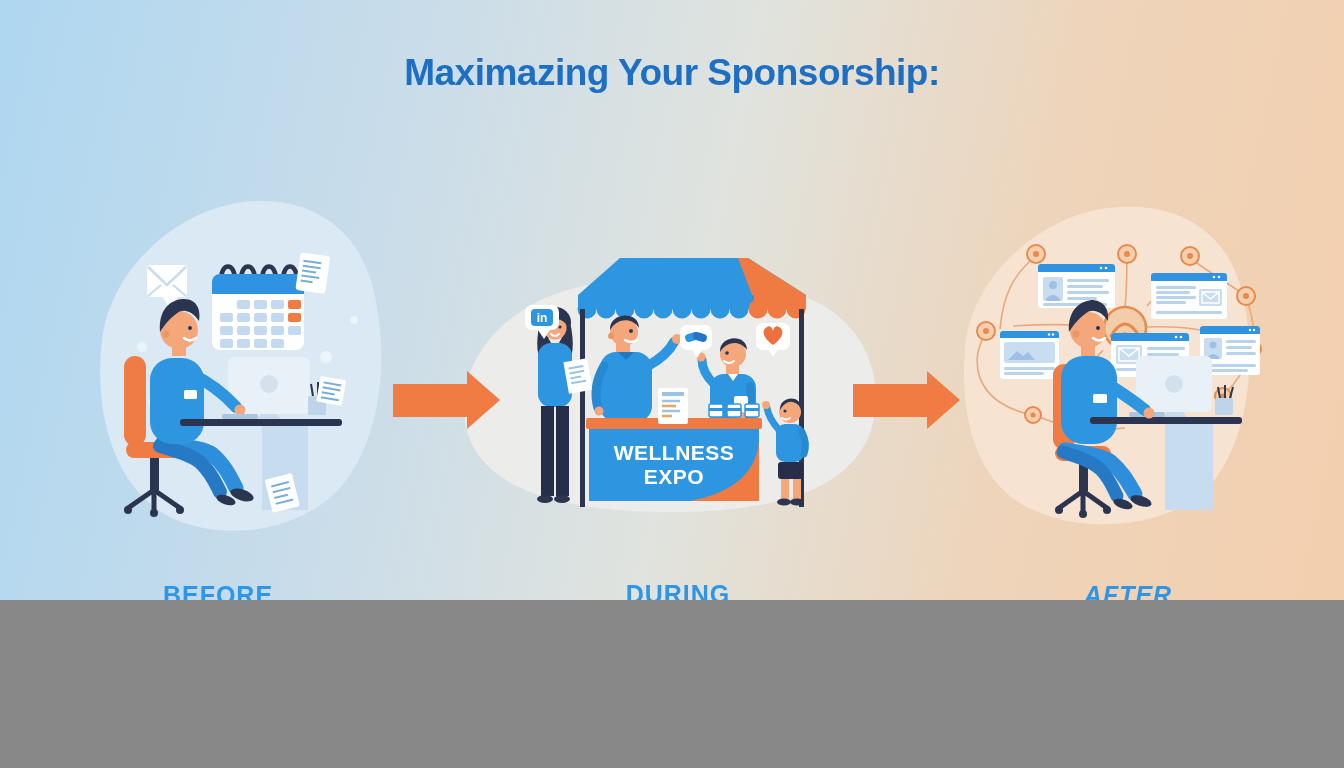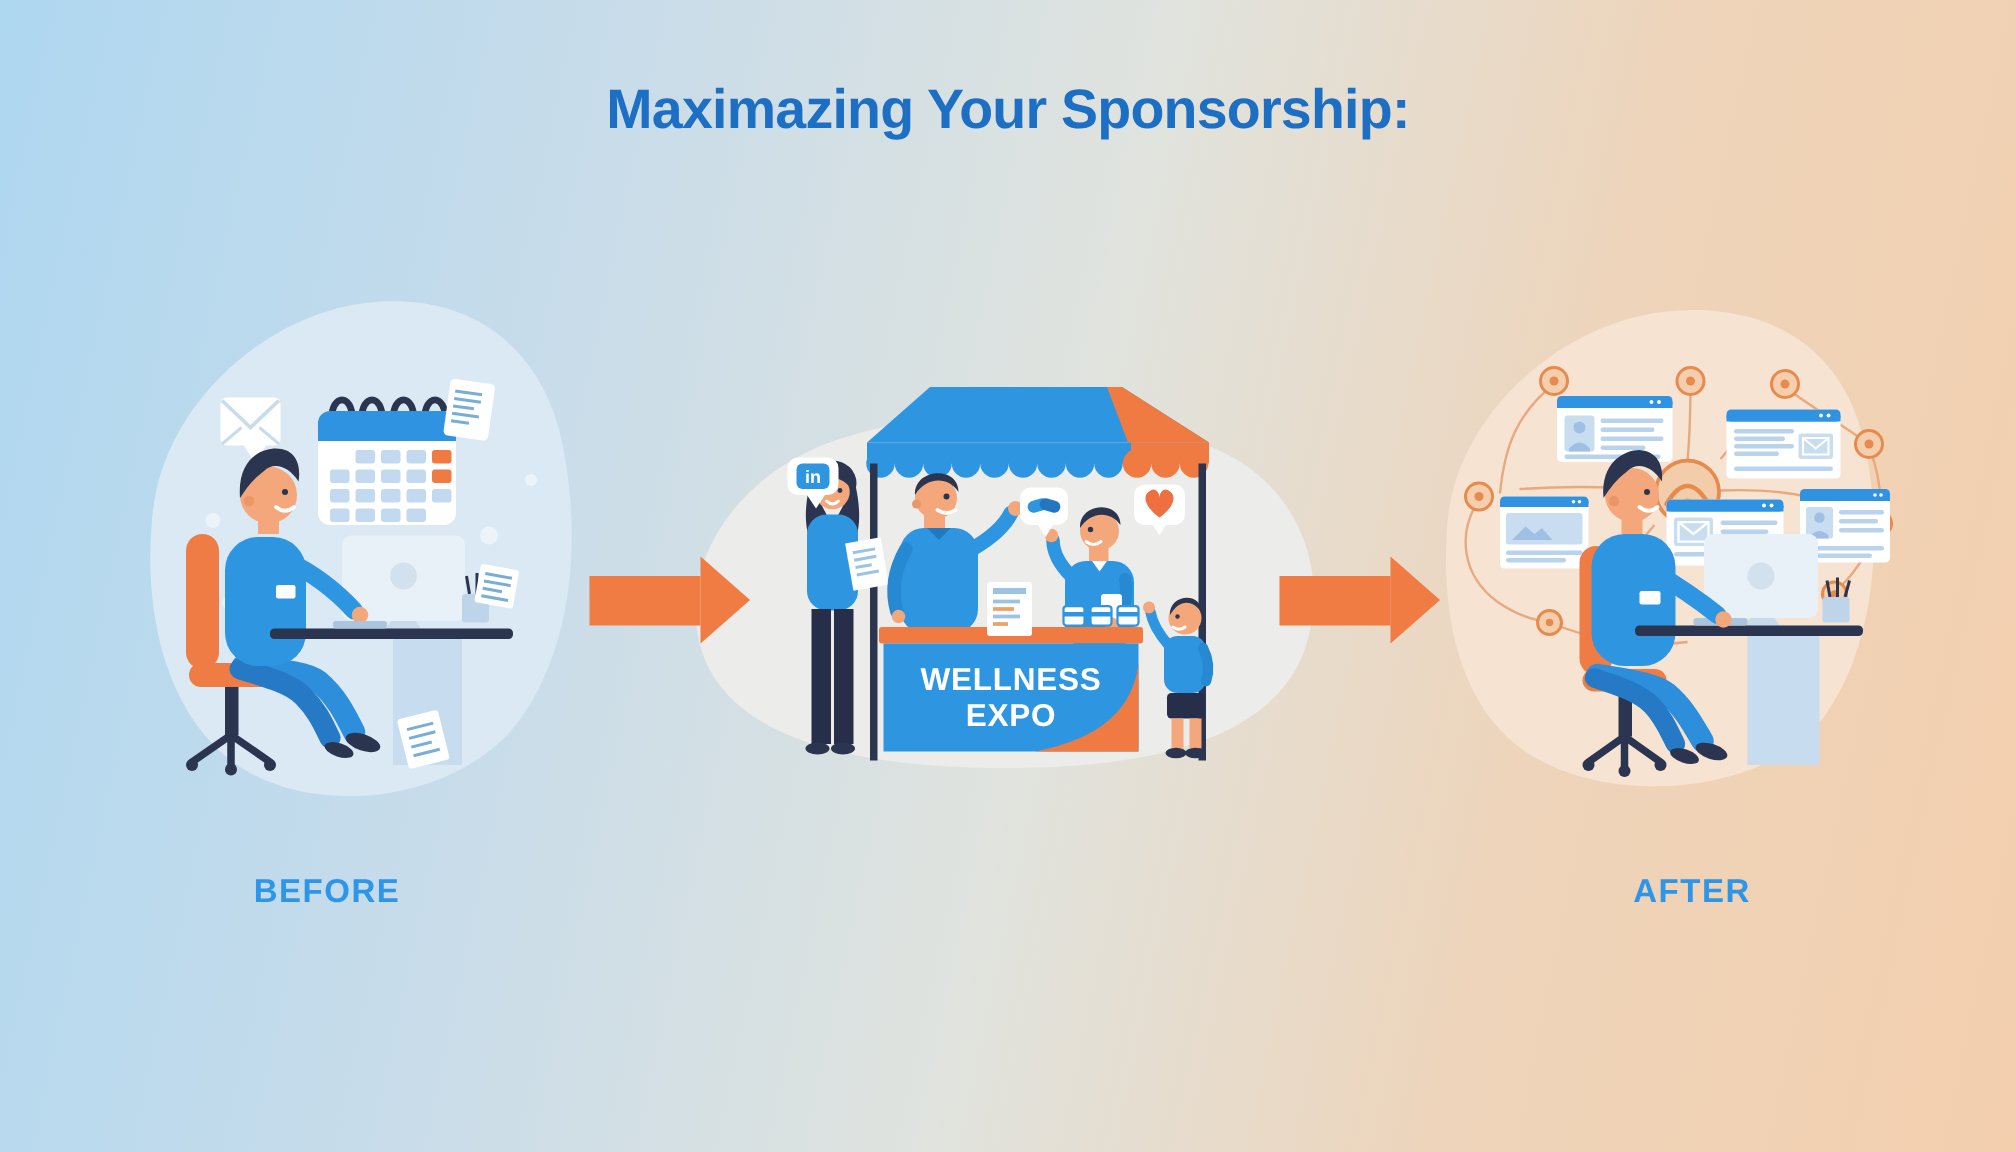--- a/index.html
+++ b/index.html
@@ -1,31 +1,31 @@
 <!DOCTYPE html>
 <html><head>
 <meta charset="utf-8">
 <style>
   html,body{margin:0;padding:0;background:#888;}
   .canvas{
-    position:relative;width:1344px;height:768px;overflow:hidden;
+    position:relative;width:1344px;height:600px;overflow:hidden;
     font-family:"Liberation Sans","DejaVu Sans",sans-serif;
     background:linear-gradient(102deg,#aed7f0 0%,#c8dcea 28%,#e0e3de 52%,#eed4ba 75%,#f3cfae 100%);
   }
   .title{
     position:absolute;top:50px;left:0;width:100%;text-align:center;
     color:#1d6fc4;font-size:37px;font-weight:700;line-height:1.24;letter-spacing:-0.5px;
   }
   .stage-label{
     position:absolute;transform:translateX(-50%);
-    font-size:22px;font-weight:700;color:#2e96e8;letter-spacing:1px;white-space:nowrap;
+    font-size:25px;font-weight:700;color:#2e96e8;letter-spacing:1px;white-space:nowrap;
   }
   #label-before{left:218px;top:581px;}
   #label-during{left:678px;top:580px;}
-  #label-after{left:1128px;top:581px;}
+  #label-after{left:1128px;top:581px;font-style:italic;}
   .panel{position:absolute;}
   #panel-before{left:92px;top:192px;}
   #panel-during{left:450px;top:246px;}
   #panel-after{left:953px;top:196px;}
   .arrow{position:absolute;display:flex;align-items:center;height:58px;}
   #arrow-1{left:393px;top:371px;}
   #arrow-2{left:853px;top:371px;}
   .arrow-body{width:74px;height:33px;background:#f07b43;}
   .arrow-head{width:0;height:0;border-left:33px solid #f07b43;border-top:29px solid transparent;border-bottom:29px solid transparent;}
   .booth-sign-text{fill:#ffffff;font-weight:700;font-family:"Liberation Sans","DejaVu Sans",sans-serif;letter-spacing:0.5px;}
@@ -503,15 +503,16 @@
   <div class="arrow" id="arrow-1">
     <div class="arrow-body"></div>
     <div class="arrow-head"></div>
   </div>
   <div class="arrow" id="arrow-2">
     <div class="arrow-body"></div>
     <div class="arrow-head"></div>
   </div>
 
   <div class="stage-label" id="label-before">BEFORE</div>
+  <div class="stage-label" id="label-during">DURING</div>
   <div class="stage-label" id="label-after">AFTER</div>
 
 </div>
 
 </body></html>

